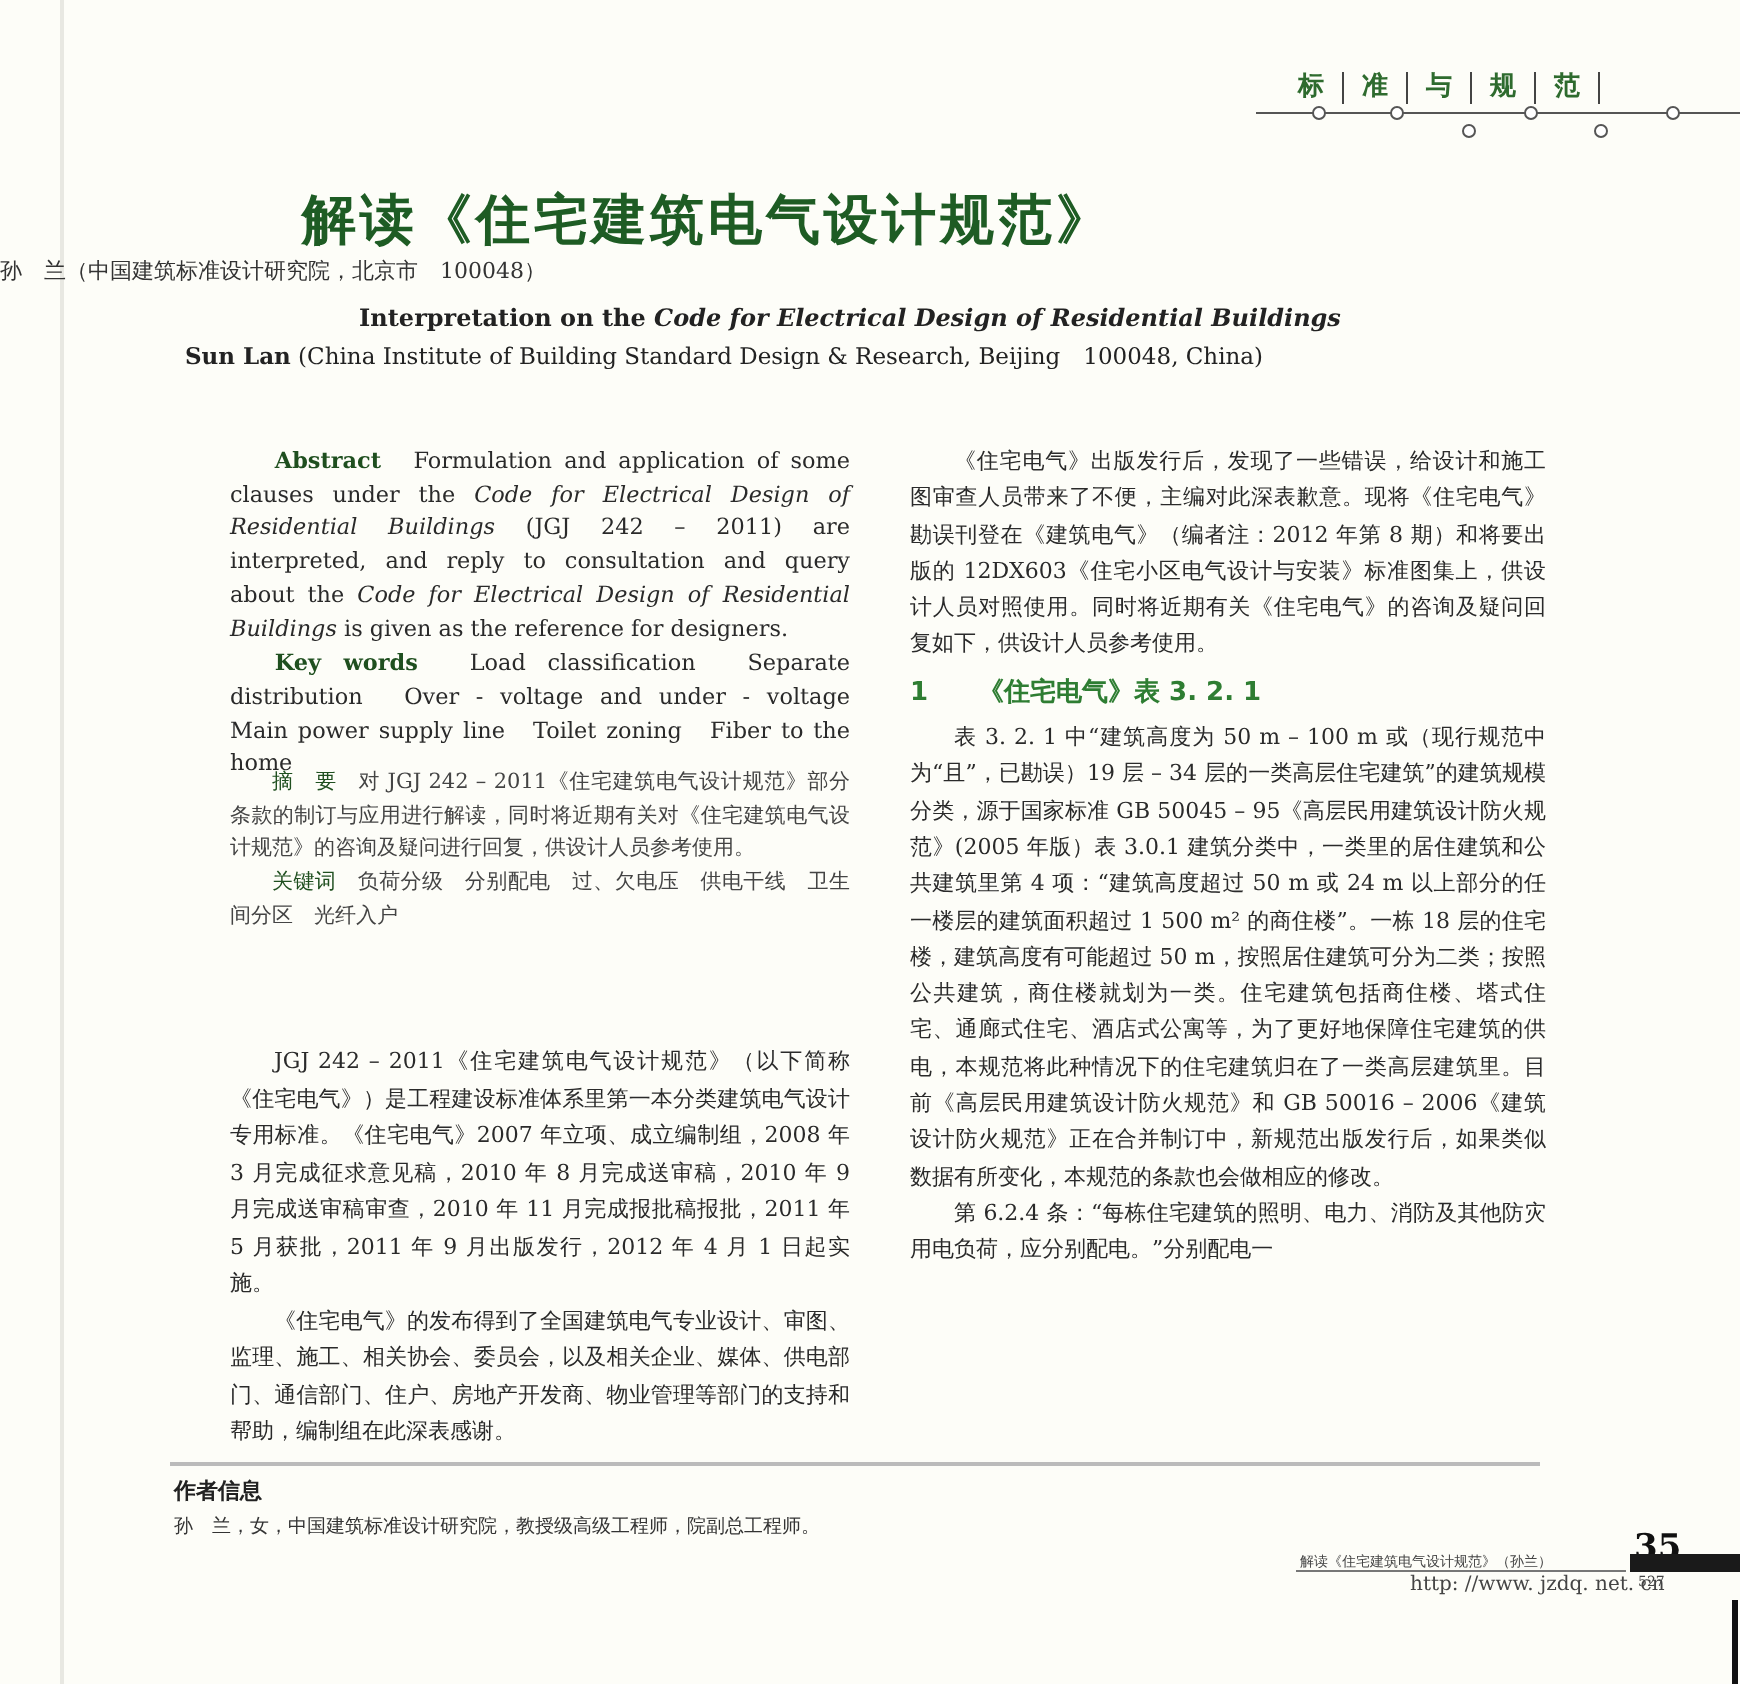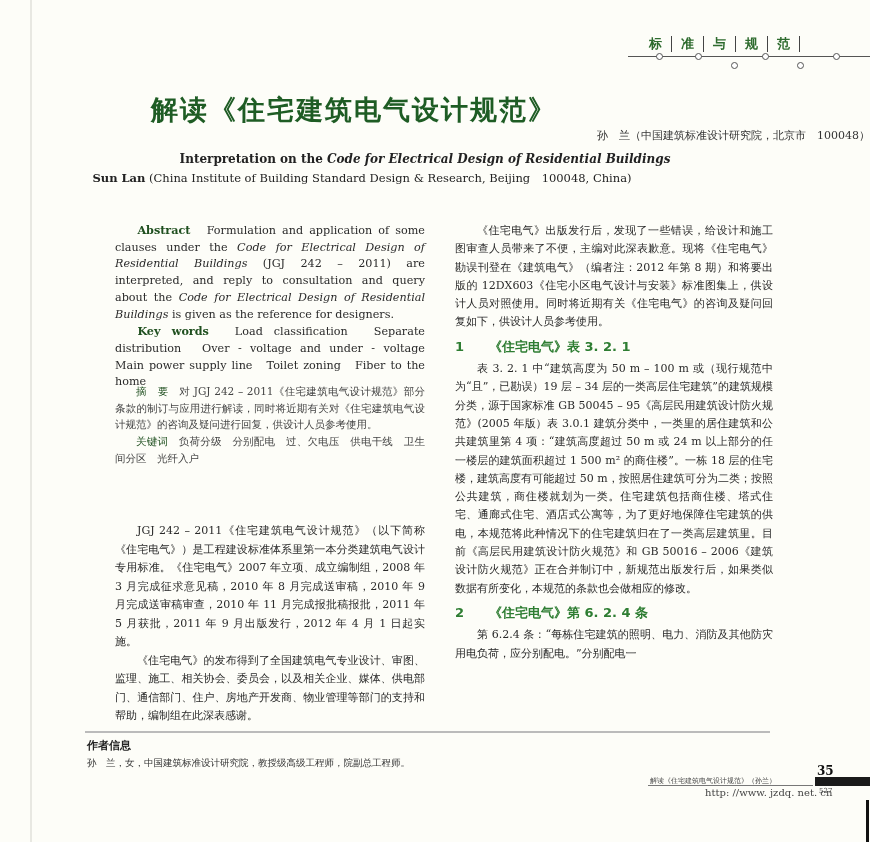--- a/index.html
+++ b/index.html
@@ -12,41 +12,41 @@
   .section-tag { position: absolute; left: 640px; top: 36px; display: flex; gap: 0; }
   .section-tag span.ch {
     font-family: "DejaVu Serif", serif; font-weight: bold; color: #2e6b2e; font-size: 13px;
     padding: 0 9px; border-right: 1px solid #444; line-height: 16px;
   }
   .node { position: absolute; width: 5px; height: 5px; border: 1px solid #555; border-radius: 50%; background: #fff; }
   .title {
     position: absolute; left: 0; width: 708px; top: 92px; text-align: center;
     font-family: "DejaVu Serif", serif; font-weight: bold; font-size: 27px; color: #1e5c24; letter-spacing: 2px;
   }
-  .author-cn { position: absolute; left: 0; width: 870px; top: 128px; text-align: right; font-size: 11px; color: #333; }
+  .author-cn { position: absolute; left: 0; width: 870px; top: 128px; text-align: left; font-size: 11px; color: #333; }
   .title-en { position: absolute; left: 0; width: 850px; top: 152px; text-align: center; font-size: 12px; font-weight: bold; color: #222; }
   .title-en i { font-style: italic; }
   .author-en { position: absolute; left: 0; width: 724px; top: 171px; text-align: center; font-size: 11.5px; color: #222; }
   .author-en b { font-weight: bold; }
   .col { position: absolute; font-size: 11.2px; line-height: 16.7px; text-align: justify; }
   .col-left { left: 115px; width: 310px; }
   .col-right { left: 455px; width: 318px; }
   .abstract-en { top: 222px; }
   .abstract-en .kw { font-weight: bold; color: #1f4f1f; }
   .abstract-cn { top: 383px; font-size: 10.5px; color: #444; }
   .abstract-cn .kw { font-weight: normal; color: #1f4f1f; }
   .body-left { top: 522px; font-size: 11px; line-height: 18.5px; }
   .body-right { top: 222px; font-size: 11px; line-height: 18.3px; }
   p { margin: 0; text-indent: 2em; }
   .sec-head { font-family: "DejaVu Sans", sans-serif; font-weight: bold; color: #2e7d32; font-size: 13px; margin: 6px 0 4px 0; text-indent: 0; }
   .sec-head .num { display: inline-block; width: 34px; }
   .bottom-rule { position: absolute; left: 85px; top: 731px; width: 685px; height: 2px; background: #bbb; }
   .author-info-head { position: absolute; left: 87px; top: 738px; font-size: 11px; font-weight: bold; color: #222; }
   .author-info-body { position: absolute; left: 87px; top: 757px; font-size: 9.5px; color: #333; }
-  .footer-page { position: absolute; left: 817px; top: 764px; font-size: 12px; font-weight: bold; color: #111; }
+  .footer-page { position: absolute; left: 817px; top: 764px; font-size: 17px; font-weight: bold; color: #111; }
   .footer-bar { position: absolute; left: 815px; top: 777px; width: 55px; height: 9px; background: #1a1a1a; }
   .footer-title { position: absolute; left: 650px; top: 776px; font-size: 7px; color: #444; }
   .footer-rule { position: absolute; left: 648px; top: 785px; width: 165px; height: 1px; background: #777; }
   .footer-url { position: absolute; left: 705px; top: 787px; font-size: 10px; color: #444; }
   .footer-num { position: absolute; left: 819px; top: 787px; font-size: 7px; color: #444; }
   .right-edge-bar { position: absolute; left: 866px; top: 800px; width: 3px; height: 42px; background: #111; }
 </style>
 </head>
 <body>
 
@@ -98,23 +98,20 @@
   <p>JGJ 242 – 2011《住宅建筑电气设计规范》（以下简称《住宅电气》）是工程建设标准体系里第一本分类建筑电气设计专用标准。《住宅电气》2007 年立项、成立编制组，2008 年 3 月完成征求意见稿，2010 年 8 月完成送审稿，2010 年 9 月完成送审稿审查，2010 年 11 月完成报批稿报批，2011 年 5 月获批，2011 年 9 月出版发行，2012 年 4 月 1 日起实施。</p>
   <p>《住宅电气》的发布得到了全国建筑电气专业设计、审图、监理、施工、相关协会、委员会，以及相关企业、媒体、供电部门、通信部门、住户、房地产开发商、物业管理等部门的支持和帮助，编制组在此深表感谢。</p>
 </div>
 
 <div class="col col-right body-right">
   <p>《住宅电气》出版发行后，发现了一些错误，给设计和施工图审查人员带来了不便，主编对此深表歉意。现将《住宅电气》勘误刊登在《建筑电气》（编者注：2012 年第 8 期）和将要出版的 12DX603《住宅小区电气设计与安装》标准图集上，供设计人员对照使用。同时将近期有关《住宅电气》的咨询及疑问回复如下，供设计人员参考使用。</p>
   <div class="sec-head">
     <span class="num">1</span><span>《住宅电气》表 3. 2. 1</span>
   </div>
   <p>表 3. 2. 1 中“建筑高度为 50 m – 100 m 或（现行规范中为“且”，已勘误）19 层 – 34 层的一类高层住宅建筑”的建筑规模分类，源于国家标准 GB 50045 – 95《高层民用建筑设计防火规范》(2005 年版）表 3.0.1 建筑分类中，一类里的居住建筑和公共建筑里第 4 项：“建筑高度超过 50 m 或 24 m 以上部分的任一楼层的建筑面积超过 1 500 m² 的商住楼”。一栋 18 层的住宅楼，建筑高度有可能超过 50 m，按照居住建筑可分为二类；按照公共建筑，商住楼就划为一类。住宅建筑包括商住楼、塔式住宅、通廊式住宅、酒店式公寓等，为了更好地保障住宅建筑的供电，本规范将此种情况下的住宅建筑归在了一类高层建筑里。目前《高层民用建筑设计防火规范》和 GB 50016 – 2006《建筑设计防火规范》正在合并制订中，新规范出版发行后，如果类似数据有所变化，本规范的条款也会做相应的修改。</p>
-  <div class="sec-head">
-    <span class="num">2</span><span>《住宅电气》第 6. 2. 4 条</span>
-  </div>
   <p>第 6.2.4 条：“每栋住宅建筑的照明、电力、消防及其他防灾用电负荷，应分别配电。”分别配电一</p>
 </div>
 
 <div class="bottom-rule"></div>
 <div class="author-info-head">作者信息</div>
 <div class="author-info-body">孙　兰，女，中国建筑标准设计研究院，教授级高级工程师，院副总工程师。</div>
 
 <div class="footer-page">35</div>
 <div class="footer-bar"></div>
 <div class="footer-title">解读《住宅建筑电气设计规范》（孙兰）</div>

